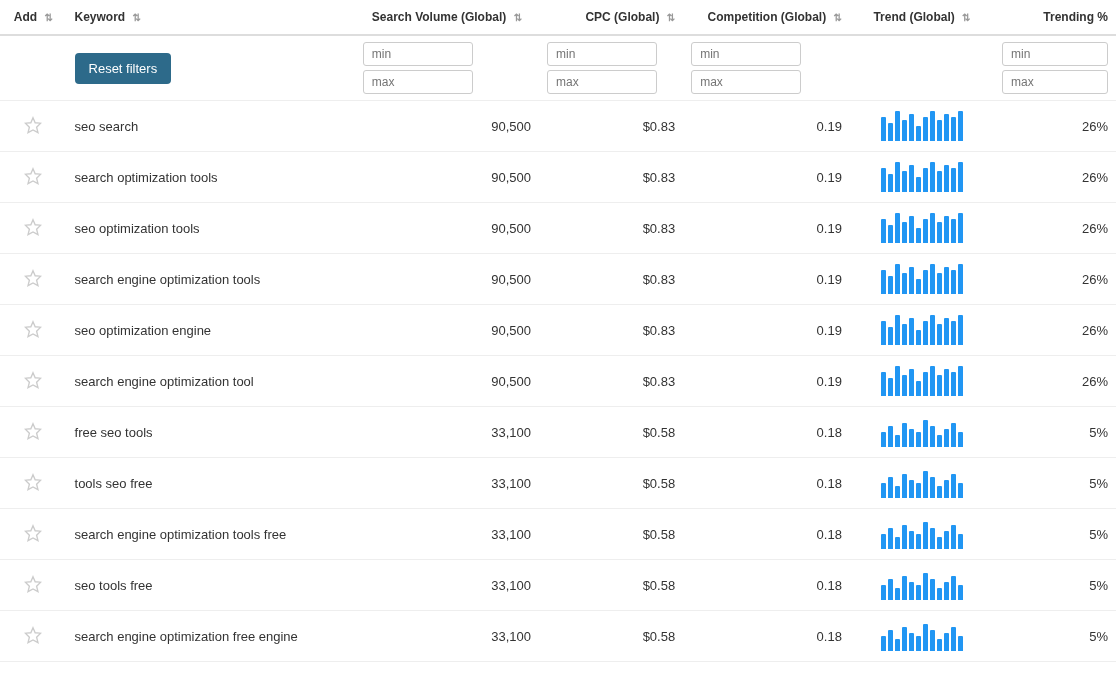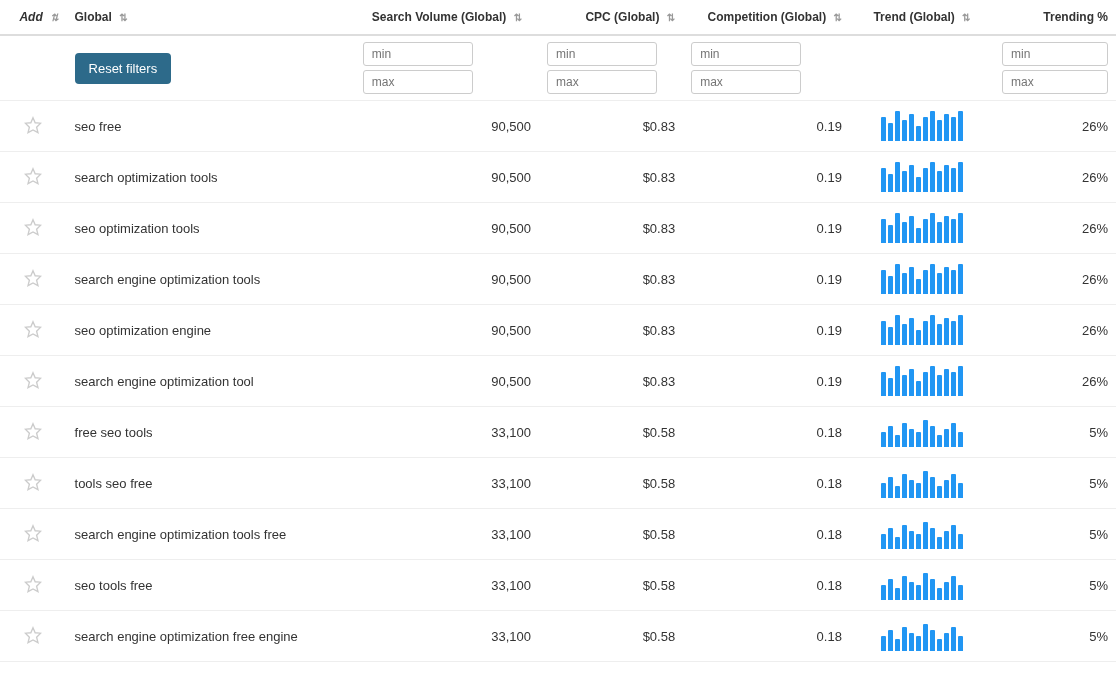--- a/index.html
+++ b/index.html
@@ -22,23 +22,22 @@
     }
     thead th {
       padding: 10px 8px;
       text-align: right;
       font-weight: 700;
       font-size: 12px;
       color: #333;
       white-space: nowrap;
     }
     thead th.col-add {
-      text-align: right;
+      text-align: center;
       width: 60px;
-      font-style: italic;
     }
     thead th.col-keyword {
       text-align: left;
       width: 260px;
     }
     thead th.col-volume { width: 130px; text-align: center; }
     thead th.col-cpc { width: 130px; }
     thead th.col-competition { width: 140px; }
     thead th.col-trend { width: 130px; text-align: center; }
     thead th.col-trending { width: 110px; }
@@ -138,21 +137,21 @@
 
 <div class="table-container">
   <table>
     <thead>
       <tr>
         <th class="col-add">
           <span>Add</span>
           <span class="sort-icon">⇅</span>
         </th>
         <th class="col-keyword">
-          <span>Global</span>
+          <span>Keyword</span>
           <span class="sort-icon">⇅</span>
         </th>
         <th class="col-volume">
           <span>Search Volume (Global)</span>
           <span class="sort-icon">⇅</span>
         </th>
         <th class="col-cpc">
           <span>CPC (Global)</span>
           <span class="sort-icon">⇅</span>
         </th>
@@ -201,21 +200,21 @@
             <input type="text" placeholder="max" style="">
           </div>
         </td>
       </tr>
     <tr>
           <td class="col-add"><span class="star-icon">
     <svg viewBox="0 0 20 20" fill="none" stroke="#ccc" stroke-width="1.5">
       <polygon points="10,2 12.4,7.5 18.5,8 14,12.5 15.5,18.5 10,15.5 4.5,18.5 6,12.5 1.5,8 7.6,7.5"></polygon>
     </svg>
   </span></td>
-          <td class="col-keyword">seo free</td>
+          <td class="col-keyword">seo search</td>
           <td class="col-volume">90,500</td>
           <td class="col-cpc">$0.83</td>
           <td class="col-competition">0.19</td>
           <td class="col-trend">
             <div class="trend-bar-chart">
               <div class="trend-bar" style="height: 24px;"></div>
               <div class="trend-bar" style="height: 18px;"></div>
               <div class="trend-bar" style="height: 30px;"></div>
               <div class="trend-bar" style="height: 21px;"></div>
               <div class="trend-bar" style="height: 27px;"></div>

